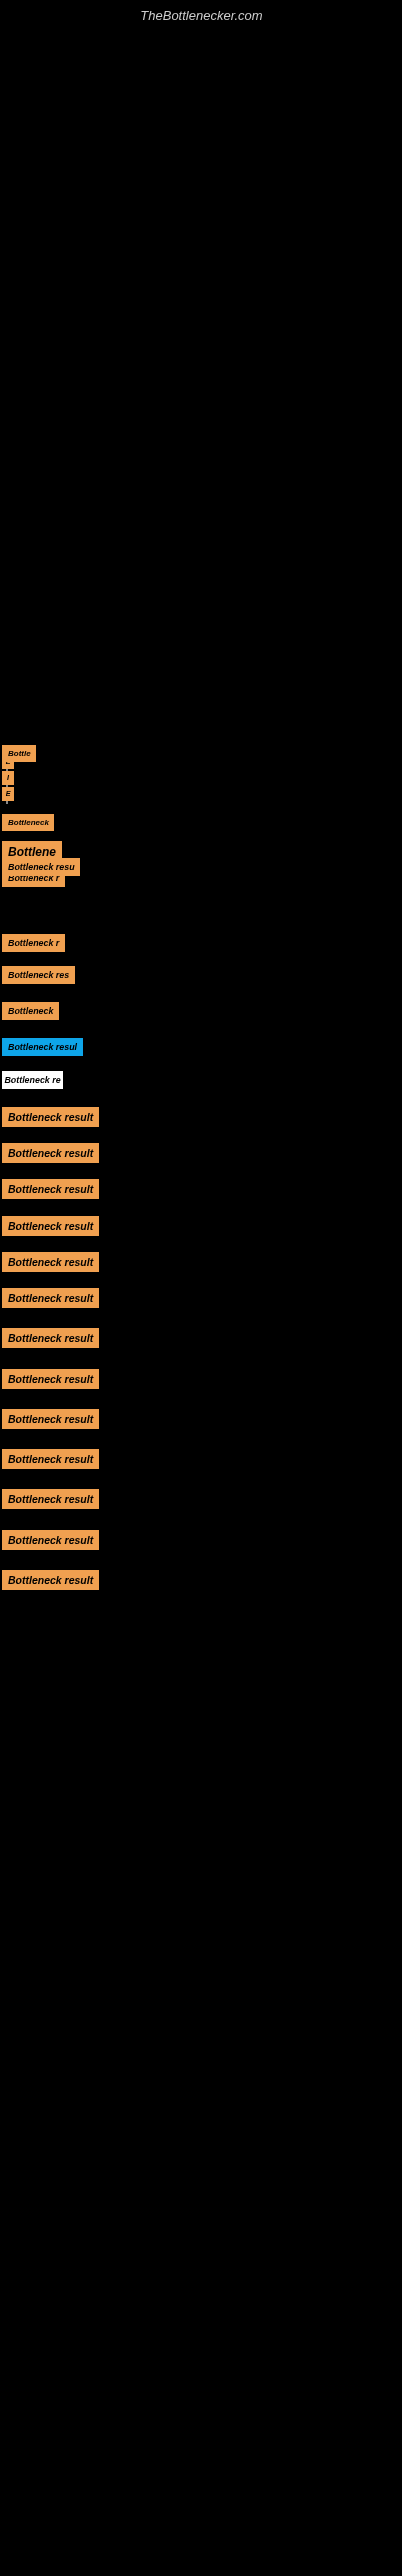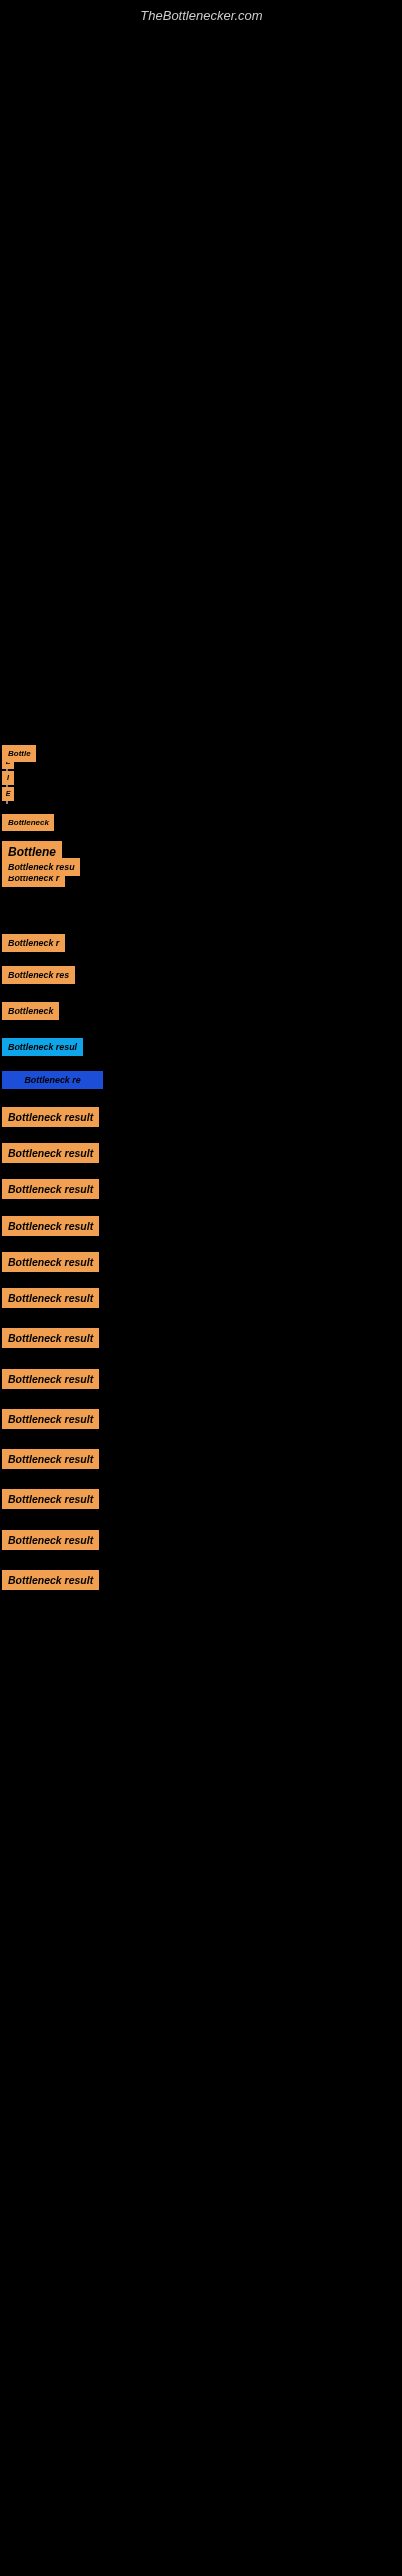--- a/index.html
+++ b/index.html
@@ -58,21 +58,21 @@
 <div id="results-wrapper">
 <div style="position: absolute; top: 744px; left: 2.4px;"><span style="background-color: rgb(240, 160, 80); color: rgb(0, 0, 0); font-weight: bold; padding: 4px 5.6px; display: inline-block; font-family: Arial, sans-serif; font-size: 8px;">Bottle</span></div>
     <div style="position: absolute; top: 813px; left: 2.4px;"><span style="background-color: rgb(240, 160, 80); color: rgb(0, 0, 0); font-weight: bold; padding: 4px 5.6px; display: inline-block; font-family: Arial, sans-serif; font-size: 8px;">Bottleneck</span></div>
     <div style="position: absolute; top: 841px; left: 2.4px;"><span style="background-color: rgb(240, 160, 80); color: rgb(0, 0, 0); font-weight: bold; padding: 4px 5.6px; display: inline-block; font-family: Arial, sans-serif; font-size: 12px;">Bottlene</span></div>
     <div style="position: absolute; top: 869px; left: 2.4px;"><span style="background-color: rgb(240, 160, 80); color: rgb(0, 0, 0); font-weight: bold; padding: 4px 5.6px; display: inline-block; font-family: Arial, sans-serif; font-size: 8.9px;">Bottleneck r</span></div>
     <div style="position: absolute; top: 858px; left: 2.4px;"><span style="background-color: rgb(240, 160, 80); color: rgb(0, 0, 0); font-weight: bold; padding: 4px 5.6px; display: inline-block; font-family: Arial, sans-serif; font-size: 8.9px;">Bottleneck resu</span></div>
     <div style="position: absolute; top: 934px; left: 2.4px;"><span style="background-color: rgb(240, 160, 80); color: rgb(0, 0, 0); font-weight: bold; padding: 4px 5.6px; display: inline-block; font-family: Arial, sans-serif; font-size: 8.9px;">Bottleneck r</span></div>
     <div style="position: absolute; top: 966px; left: 2.4px;"><span style="background-color: rgb(240, 160, 80); color: rgb(0, 0, 0); font-weight: bold; padding: 4px 5.6px; display: inline-block; font-family: Arial, sans-serif; font-size: 8.9px;">Bottleneck res</span></div>
     <div style="position: absolute; top: 1002px; left: 2.4px;"><span style="background-color: rgb(240, 160, 80); color: rgb(0, 0, 0); font-weight: bold; padding: 4px 5.6px; display: inline-block; font-family: Arial, sans-serif; font-size: 8.9px;">Bottleneck</span></div>
     <div style="position: absolute; top: 1038px; left: 2.4px;"><span style="background-color: #0ea5e9; color: rgb(0, 0, 0); font-weight: bold; padding: 4px 5.6px; display: inline-block; font-family: Arial, sans-serif; font-size: 8.9px;">Bottleneck resul</span></div>
-    <div style="position: absolute; top: 1071px; left: 2.4px;"><span style="background-color: #1d4ed8; color: rgb(0, 0, 0); font-weight: bold; padding: 4px 22px; display: inline-block; font-family: Arial, sans-serif; font-size: 8.9px;">Bottleneck re</span></div>
+    <div style="position: absolute; top: 1071px; left: 2.4px;"><span style="background-color: #ffffff; color: rgb(0, 0, 0); font-weight: bold; padding: 4px 2px; display: inline-block; font-family: Arial, sans-serif; font-size: 8.9px;">Bottleneck re</span></div>
     <div style="position: absolute; top: 1107px; left: 2.4px;"><span style="background-color: rgb(240, 160, 80); color: rgb(0, 0, 0); font-weight: bold; padding: 4px 5.6px; display: inline-block; font-family: Arial, sans-serif; font-size: 10.5px;">Bottleneck result</span></div>
     <div style="position: absolute; top: 1143px; left: 2.4px;"><span style="background-color: rgb(240, 160, 80); color: rgb(0, 0, 0); font-weight: bold; padding: 4px 5.6px; display: inline-block; font-family: Arial, sans-serif; font-size: 10.5px;">Bottleneck result</span></div>
     <div style="position: absolute; top: 1179px; left: 2.4px;"><span style="background-color: rgb(240, 160, 80); color: rgb(0, 0, 0); font-weight: bold; padding: 4px 5.6px; display: inline-block; font-family: Arial, sans-serif; font-size: 10.5px;">Bottleneck result</span></div>
     <div style="position: absolute; top: 1216px; left: 2.4px;"><span style="background-color: rgb(240, 160, 80); color: rgb(0, 0, 0); font-weight: bold; padding: 4px 5.6px; display: inline-block; font-family: Arial, sans-serif; font-size: 10.5px;">Bottleneck result</span></div>
     <div style="position: absolute; top: 1252px; left: 2.4px;"><span style="background-color: rgb(240, 160, 80); color: rgb(0, 0, 0); font-weight: bold; padding: 4px 5.6px; display: inline-block; font-family: Arial, sans-serif; font-size: 10.5px;">Bottleneck result</span></div>
     <div style="position: absolute; top: 1288px; left: 2.4px;"><span style="background-color: rgb(240, 160, 80); color: rgb(0, 0, 0); font-weight: bold; padding: 4px 5.6px; display: inline-block; font-family: Arial, sans-serif; font-size: 10.5px;">Bottleneck result</span></div>
     <div style="position: absolute; top: 1328px; left: 2.4px;"><span style="background-color: rgb(240, 160, 80); color: rgb(0, 0, 0); font-weight: bold; padding: 4px 5.6px; display: inline-block; font-family: Arial, sans-serif; font-size: 10.5px;">Bottleneck result</span></div>
     <div style="position: absolute; top: 1369px; left: 2.4px;"><span style="background-color: rgb(240, 160, 80); color: rgb(0, 0, 0); font-weight: bold; padding: 4px 5.6px; display: inline-block; font-family: Arial, sans-serif; font-size: 10.5px;">Bottleneck result</span></div>
     <div style="position: absolute; top: 1409px; left: 2.4px;"><span style="background-color: rgb(240, 160, 80); color: rgb(0, 0, 0); font-weight: bold; padding: 4px 5.6px; display: inline-block; font-family: Arial, sans-serif; font-size: 10.5px;">Bottleneck result</span></div>
     <div style="position: absolute; top: 1449px; left: 2.4px;"><span style="background-color: rgb(240, 160, 80); color: rgb(0, 0, 0); font-weight: bold; padding: 4px 5.6px; display: inline-block; font-family: Arial, sans-serif; font-size: 10.5px;">Bottleneck result</span></div>

